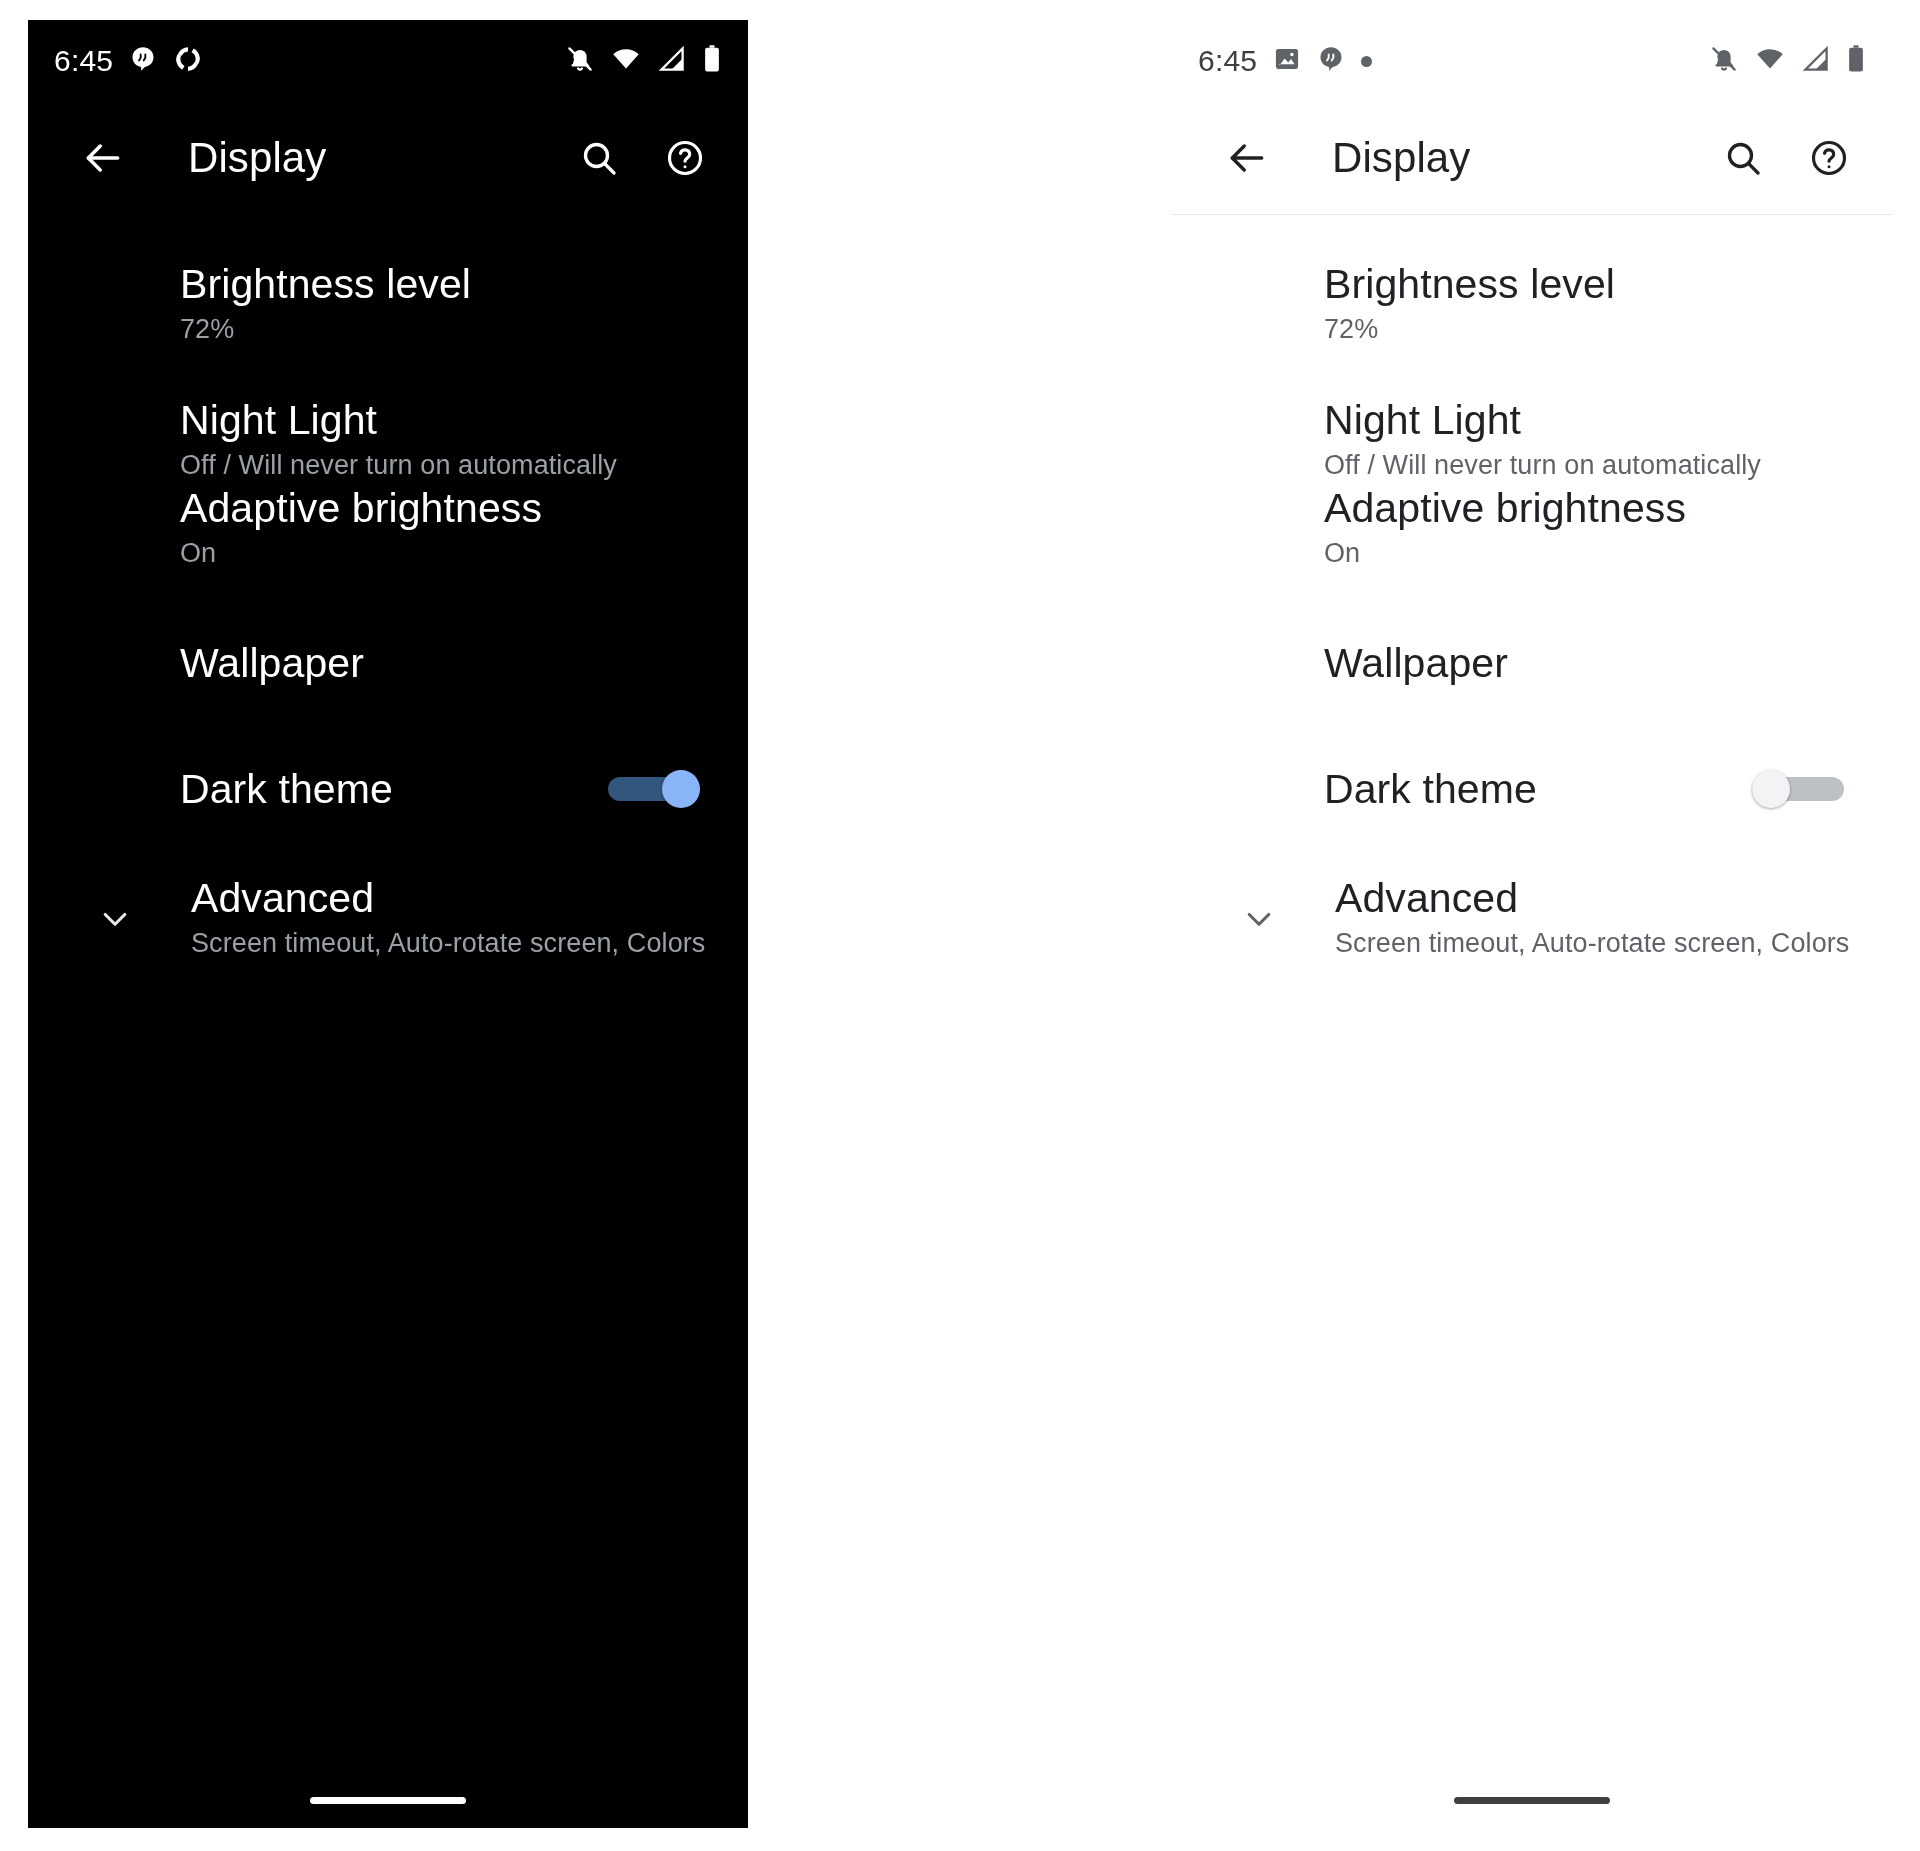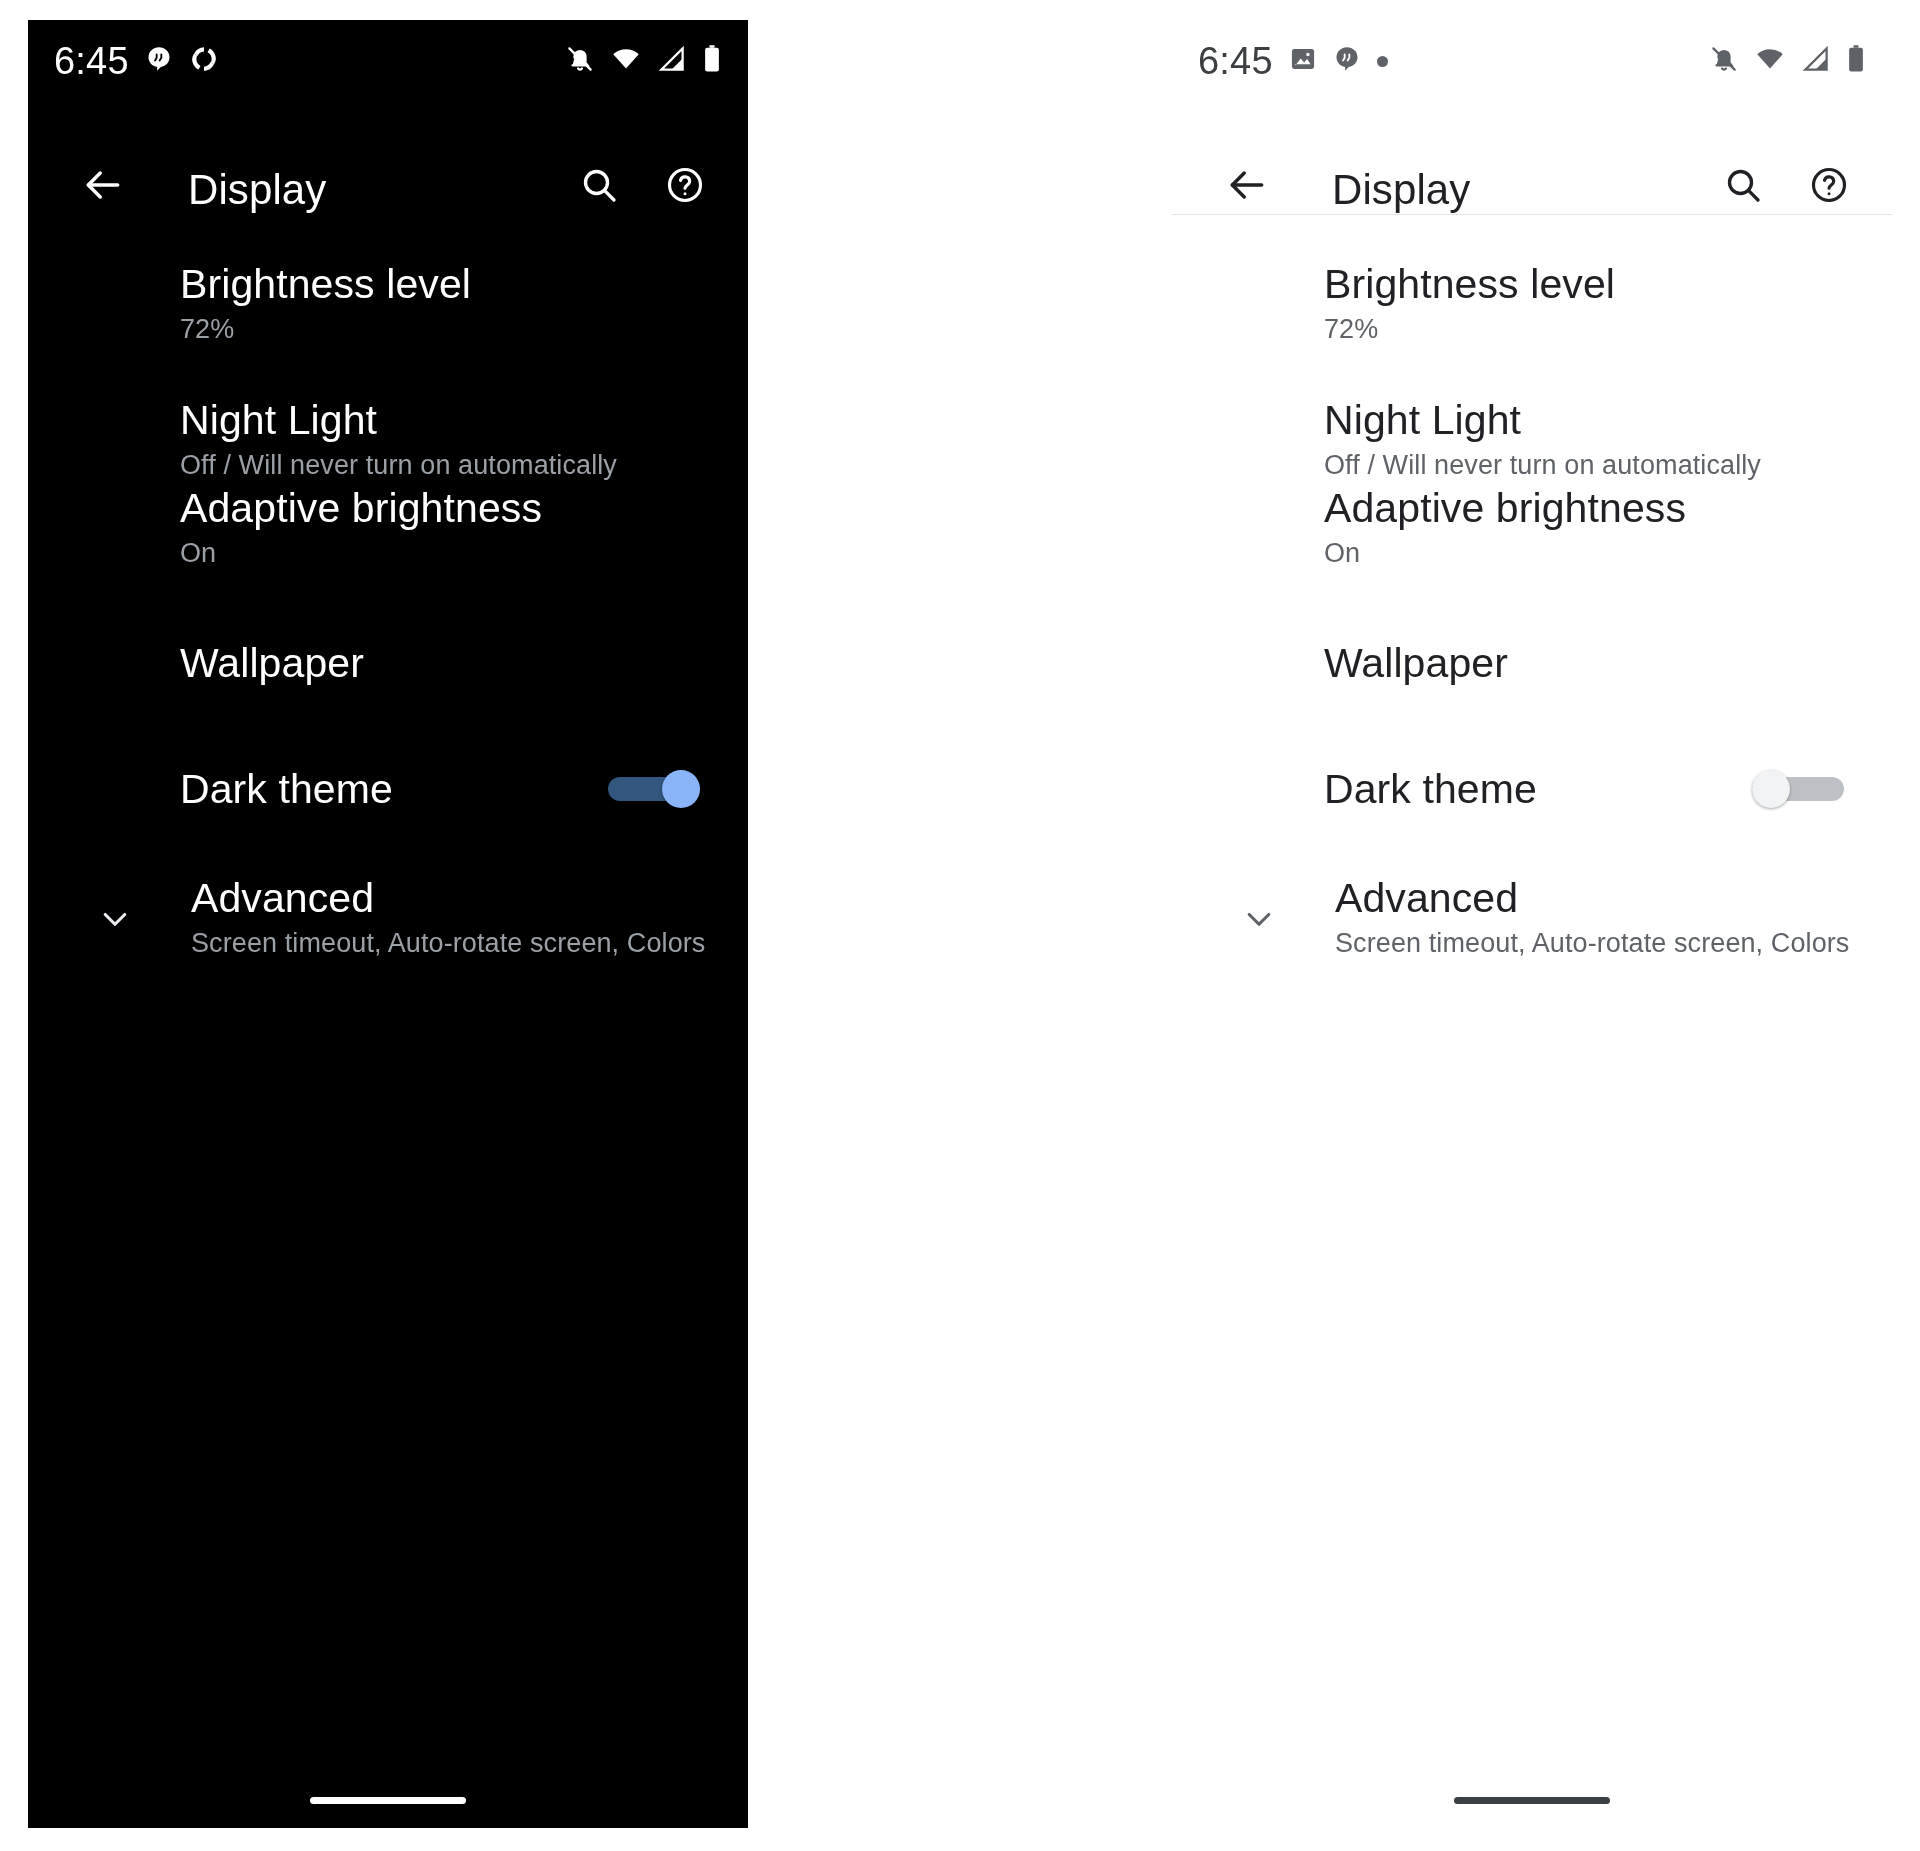--- a/index.html
+++ b/index.html
@@ -33,40 +33,40 @@
   .statusbar {
     height: 82px;
     flex: none;
     display: flex;
     align-items: center;
     padding: 0 26px 0 26px;
   }
   .sb-left { display: flex; align-items: center; gap: 16px; }
   .sb-right { display: flex; align-items: center; gap: 15px; margin-left: auto; }
   .sb-time {
-    font-size: 38px;
+    font-size: 30px;
     letter-spacing: 0.2px;
     font-weight: 400;
   }
   .dark .sb-time { color: #ffffff; }
   .light .sb-time { color: #3c4043; }
   .sb-icon { display: block; }
   .dark .sb-icon svg { fill: #ffffff; stroke: #ffffff; }
   .light .sb-icon svg { fill: #5f6368; stroke: #5f6368; }
   .sb-dot {
     width: 11px; height: 11px; border-radius: 50%;
   }
   .light .sb-dot { background: #5f6368; }
 
   
   .appbar {
     height: 112px;
     flex: none;
     display: flex;
-    align-items: flex-end;
+    align-items: center;
     padding: 0 34px 0 46px;
   }
   .appbar .title {
     font-size: 42px;
     font-weight: 400;
     margin-left: 56px;
     letter-spacing: 0.1px;
   }
   .dark .appbar .title { color: #ffffff; }
   .light .appbar .title { color: #202124; }

